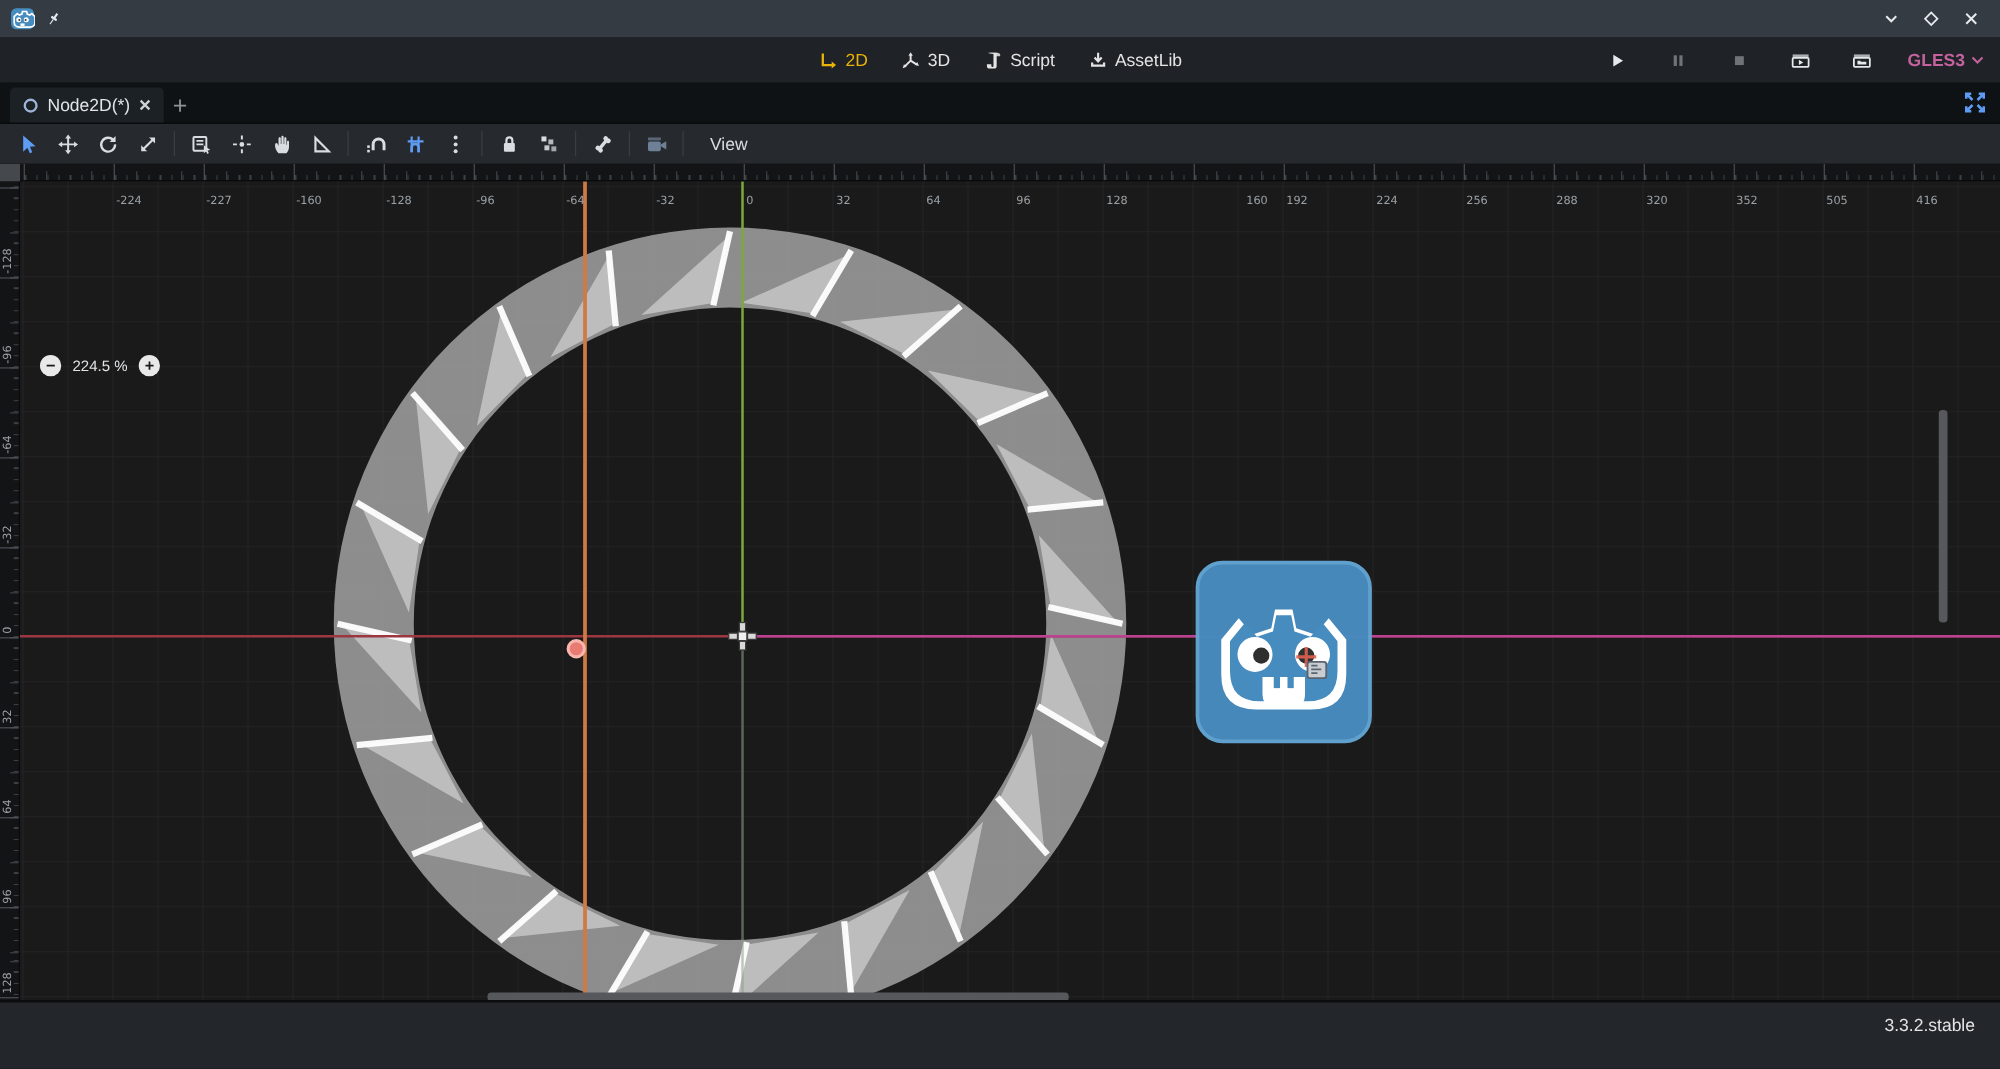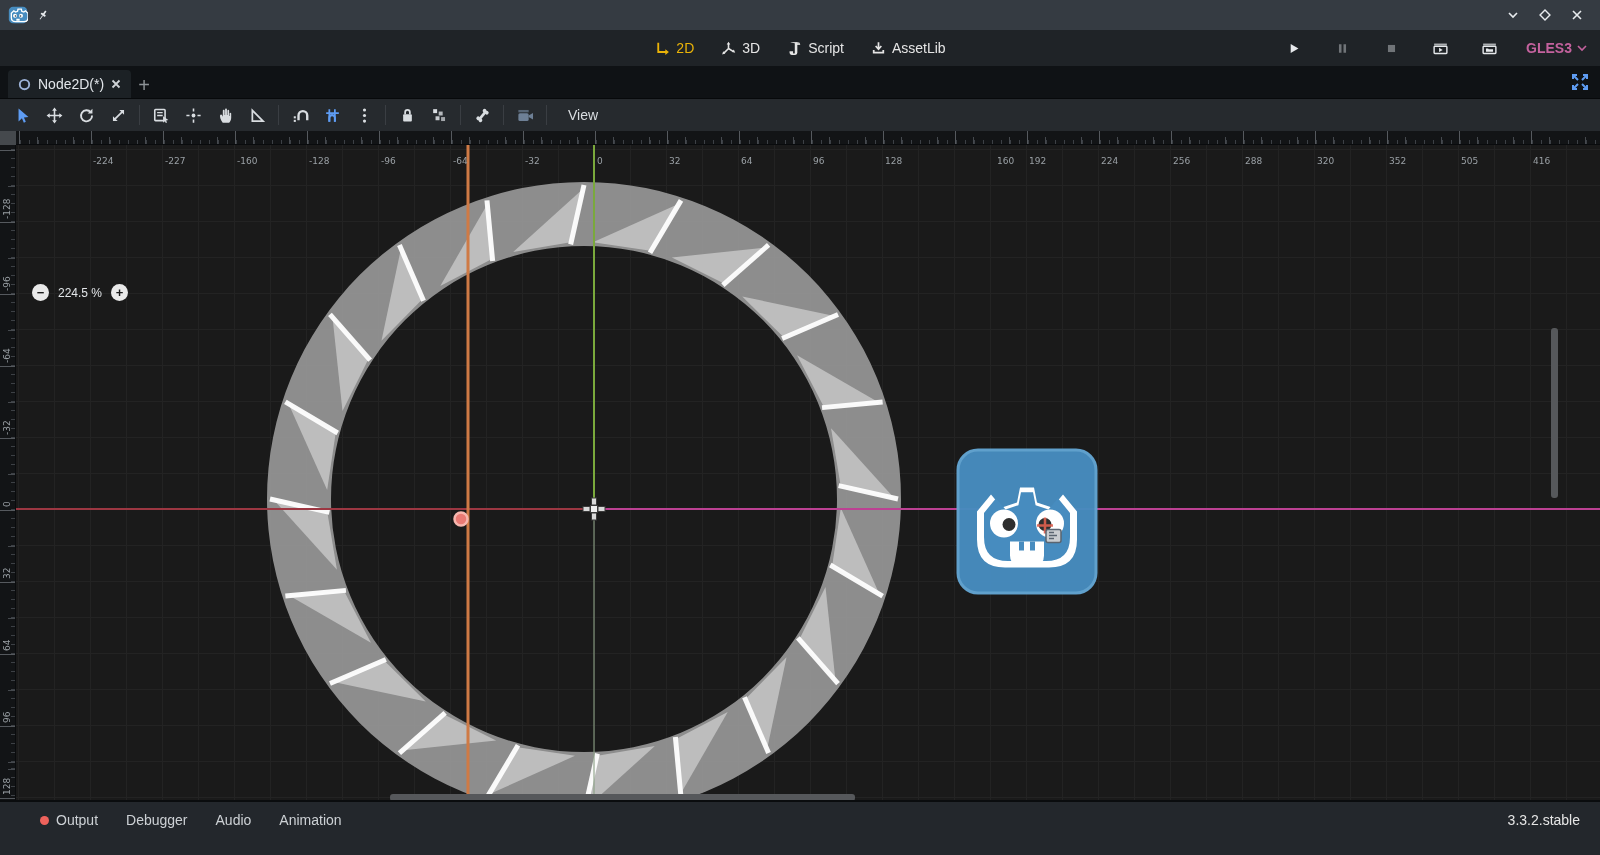--- a/index.html
+++ b/index.html
@@ -456,29 +456,14 @@
     <span class="zoom-circle">−</span>
     <span class="zoom-label">224.5 %</span>
     <span class="zoom-circle">+</span>
   </div>
 
   <div class="hscroll"></div>
   <div class="vscroll"></div>
 </div>
 
 <div class="bottom-panel">
-  <div id="bottom-tabs" style="display:flex; gap:8px;">
-      <div class="bp-tab">
-        <span class="bp-dot"></span>
-        <span>Output</span>
-      </div>
-      <div class="bp-tab">
-        <span>Debugger</span>
-      </div>
-      <div class="bp-tab">
-        <span>Audio</span>
-      </div>
-      <div class="bp-tab">
-        <span>Animation</span>
-      </div>
-    </div>
   <div class="bp-version">3.3.2.stable</div>
 </div>
 
 </body></html>

